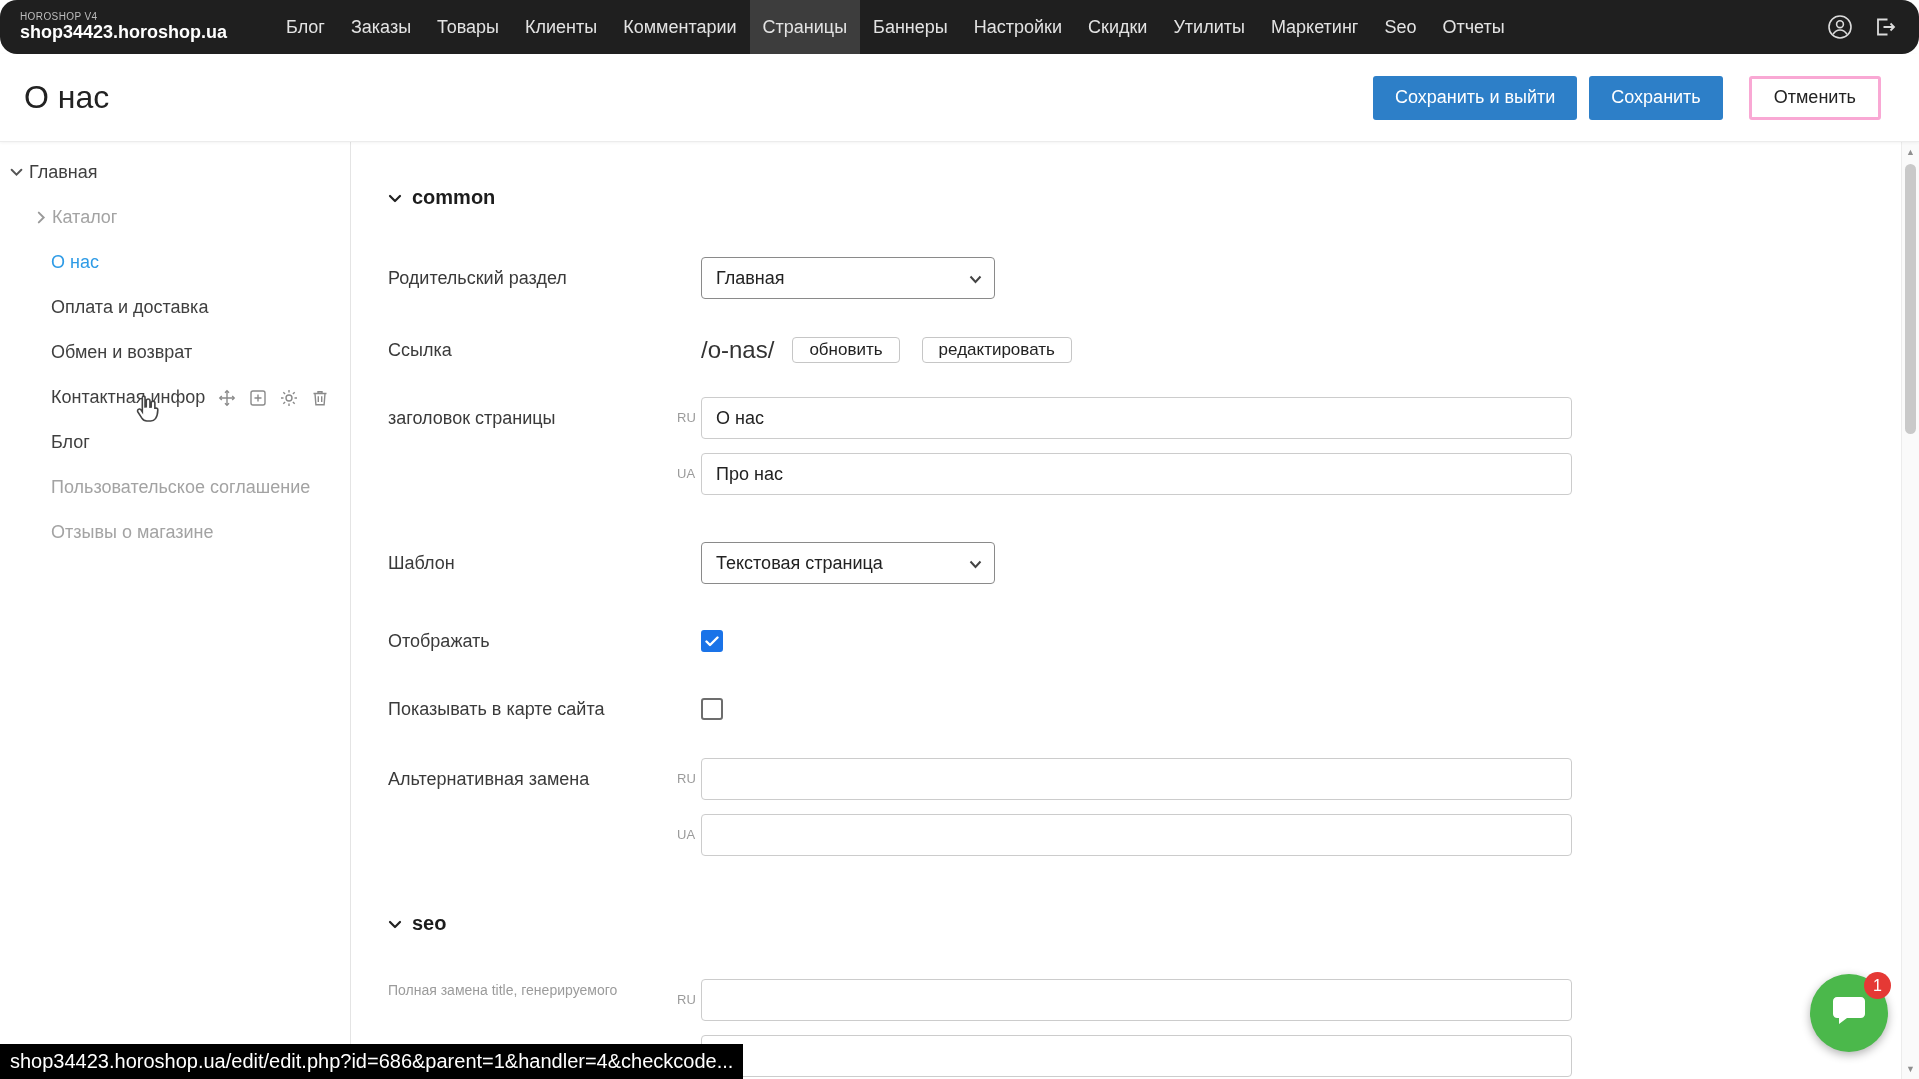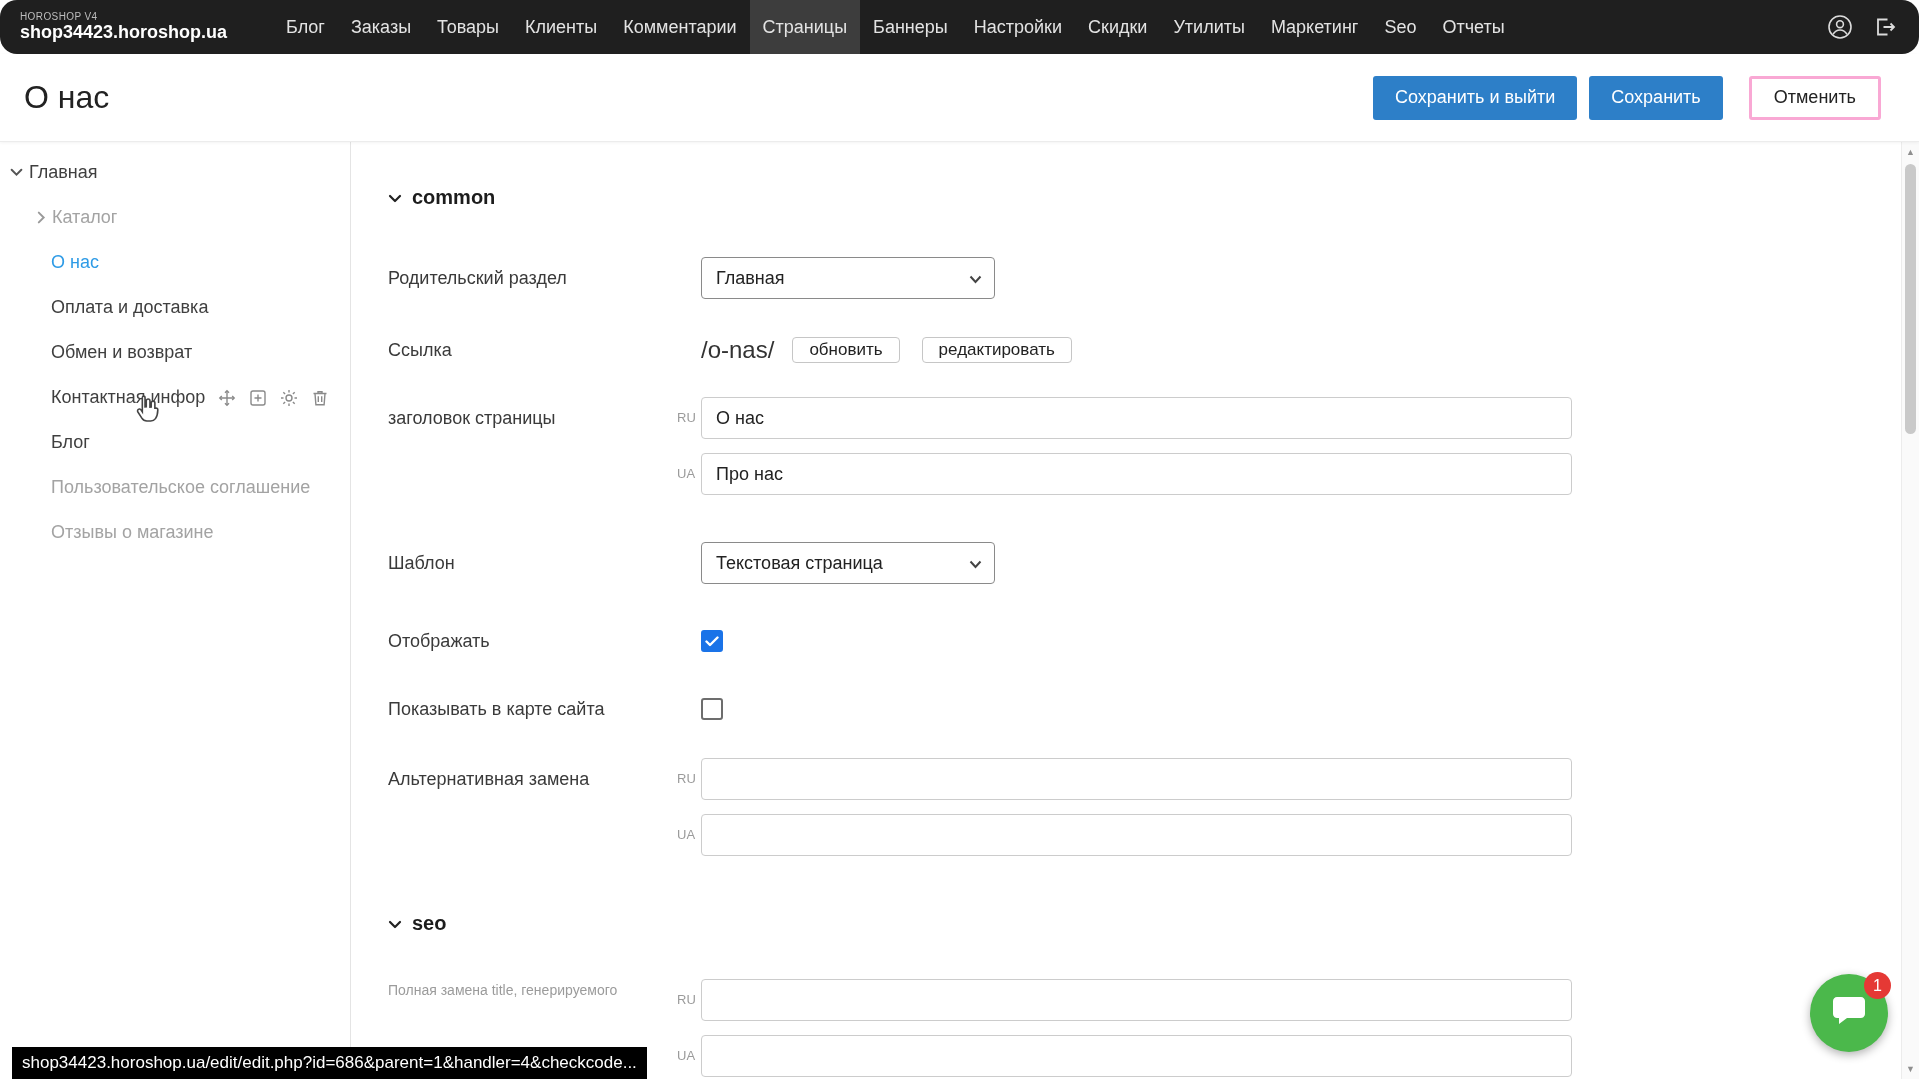--- a/index.html
+++ b/index.html
@@ -74,21 +74,21 @@
 
   
   .scrollbar{position:absolute;top:142px;right:0;width:18px;bottom:0;background:#fafafa;
              border-left:1px solid #ececec;box-sizing:border-box;z-index:3;}
   .sb-arrow{position:absolute;left:0;width:100%;height:16px;display:flex;align-items:center;
             justify-content:center;font-size:9px;color:#8f8f8f;cursor:pointer;}
   .sb-up{top:2px;} .sb-down{bottom:2px;}
   .sb-thumb{position:absolute;left:3px;width:11px;top:22px;height:270px;background:#c9c9c9;border-radius:6px;cursor:pointer;}
 
   
-  .statusbar{position:absolute;left:12px;bottom:0;background:#000;color:#fff;font-size:17px;
+  .statusbar{position:absolute;left:0;bottom:0;background:#000;color:#fff;font-size:20px;
              padding:6px 10px;z-index:50;white-space:nowrap;}
   .chat-btn{position:absolute;right:31px;bottom:27px;width:78px;height:78px;border-radius:50%;
             background:#4bb84b;box-shadow:0 3px 10px rgba(0,0,0,.3);display:flex;align-items:center;
             justify-content:center;cursor:pointer;z-index:40;}
   .chat-badge{position:absolute;top:-2px;right:-3px;width:27px;height:27px;border-radius:50%;
               background:#e53935;color:#fff;font-size:16px;display:flex;align-items:center;justify-content:center;}
   .cursor{position:absolute;left:132px;top:394px;z-index:60;pointer-events:none;}
 </style>
 </head>
 <body>

